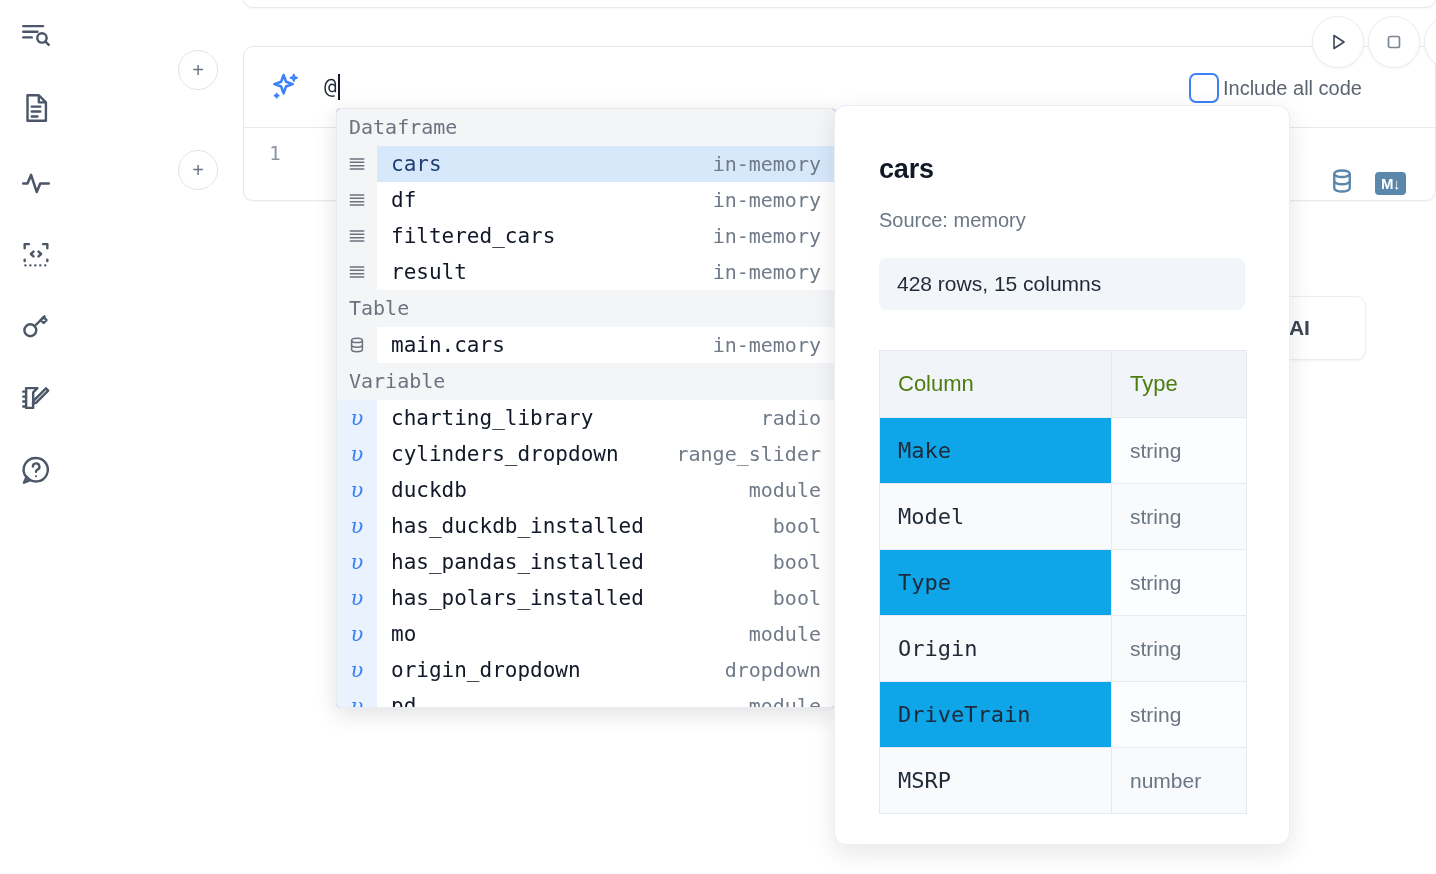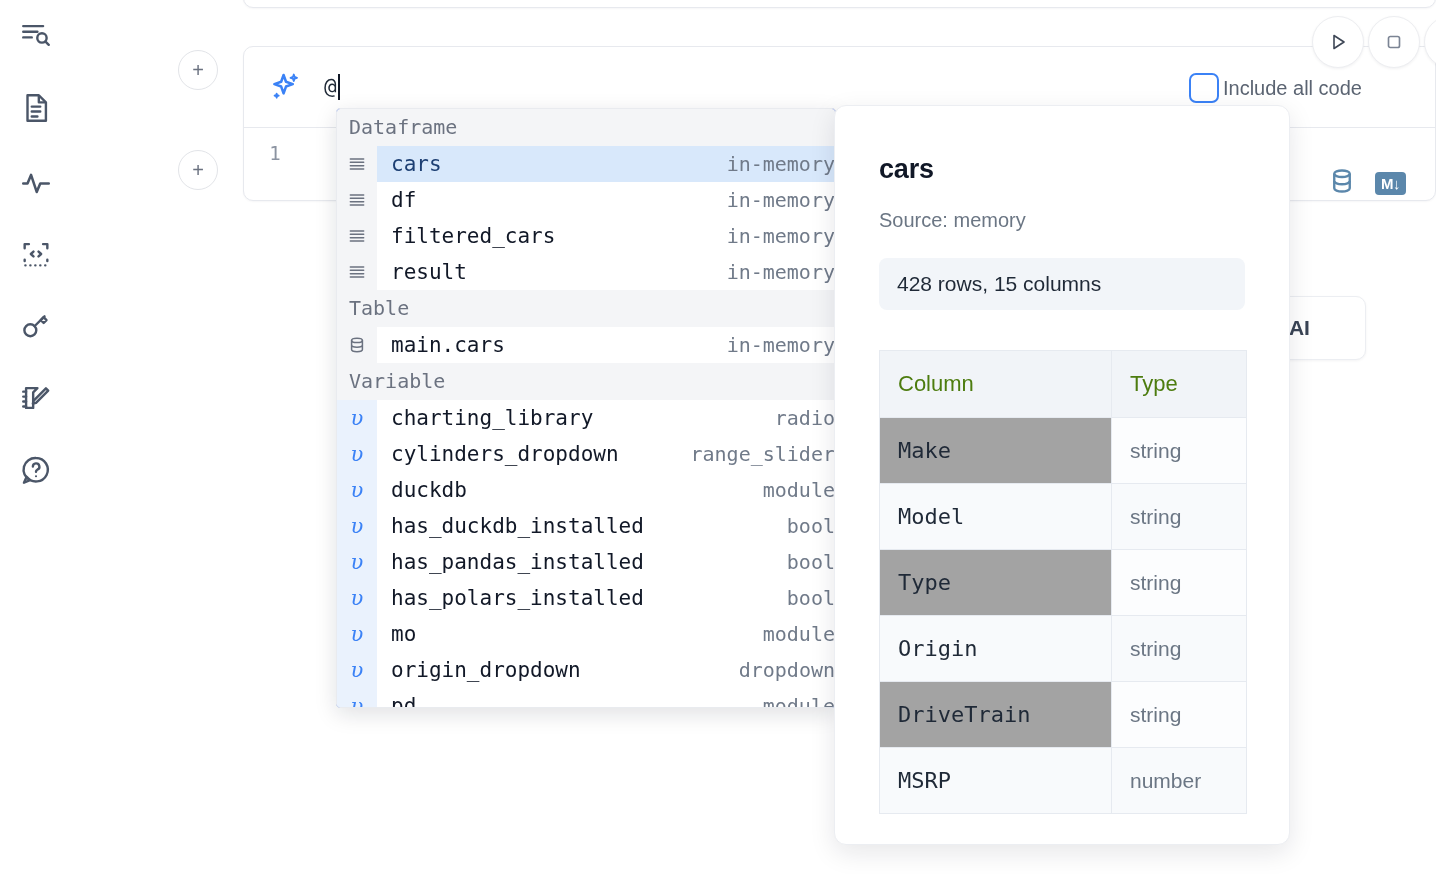--- a/index.html
+++ b/index.html
@@ -80,38 +80,38 @@
   .ac-item { display:flex; align-items:center; height:36px; cursor:pointer; background:#fff; }
   .ac-item.sel { background:#d8e8fb; }
   .ac-ico { width:40px; min-width:40px; height:36px; display:flex; align-items:center;
             justify-content:center; background:#f4f5f7; color:#6b7280; }
   .ac-item.var .ac-ico { background:#eaf2fd; color:#3b82f6;
                          font-family:"DejaVu Serif","Liberation Serif",serif;
                          font-size:21px; font-style:italic; }
   .ac-item.sel .ac-ico { background:#f4f5f7; }
   .ac-name { flex:1; font-size:21px; color:#111827; padding-left:14px; white-space:nowrap; }
   .ac-item.sel .ac-name { color:#1d3f73; }
-  .ac-meta { font-size:20px; color:#707a89; white-space:nowrap; }
+  .ac-meta { font-size:20px; color:#707a89; padding-right:14px; white-space:nowrap; }
   .ac-body { position:absolute; left:0; top:0; right:0; bottom:0; }
 
   
   .ip { position:absolute; left:834px; top:105px; width:456px; height:740px;
         background:#fff; border:1px solid #eceef2; border-radius:12px;
         box-shadow:0 8px 26px rgba(16,24,40,.10); z-index:50; overflow:hidden; padding:48px 44px 0 44px; }
   .ip-title { font-size:27px; font-weight:700; color:#111827; letter-spacing:-.2px; }
   .ip-src { font-size:20px; color:#6b7684; margin-top:24px; }
   .ip-stat { margin-top:26px; background:#f2f5f9; border-radius:8px;
              padding:14px 18px; font-size:21px; color:#1f2937; }
   .ip-table { margin-top:40px; width:368px; border:1px solid #e6eaf0;
               border-collapse:collapse; table-layout:fixed; }
   .ip-table th, .ip-table td { border:1px solid #e6eaf0; text-align:left; }
   .ip-table th { background:#f1f4f8; font-weight:400; font-size:22px; color:#4d7c0f;
                  padding:20px 18px; }
   .ip-table td.col { font-family:"DejaVu Sans Mono","Liberation Mono",monospace;
-                     font-size:22px; color:#1f2937; padding:20px 18px; background:#a3a3a3; }
+                     font-size:22px; color:#1f2937; padding:20px 18px; background:#0ea5e9; }
   .ip-table td.typ { font-size:21px; color:#6b7684; padding:20px 18px; background:#fcfdfe; }
   .ip-table tr:nth-child(even) td { background:#f8fafc; }
   .ip-table th:first-child, .ip-table td:first-child { width:232px; }
 </style>
 </head>
 <body>
 
 <div id="root">
 
   <div class="rail">

